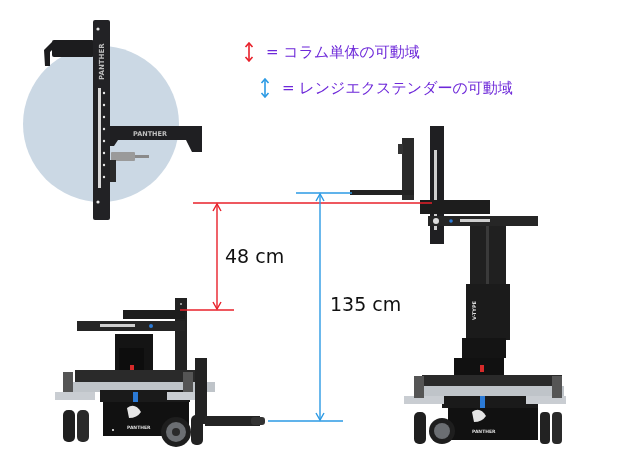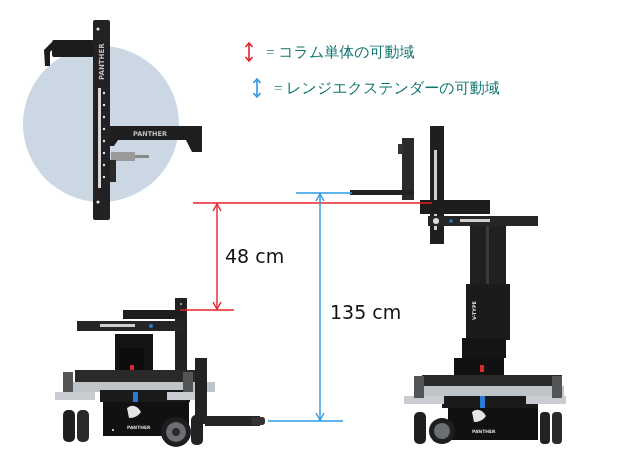--- a/index.html
+++ b/index.html
@@ -1,18 +1,18 @@
 <!DOCTYPE html>
 <html><head>
 <meta charset="utf-8">
 <style>
   html,body{margin:0;padding:0;background:#fff;}
   body{width:628px;height:471px;position:relative;overflow:hidden;font-family:"DejaVu Sans","Liberation Sans",sans-serif;}
   .abs{position:absolute;}
-  .legend-row{position:absolute;display:flex;align-items:center;font-size:15px;color:#0f766e;white-space:nowrap;font-family:Liberation Serif, serif;}
+  .legend-row{position:absolute;display:flex;align-items:center;font-size:15px;color:#6d28d9;white-space:nowrap;}
   .legend-row svg{margin-right:12px;}
   .dim-label{position:absolute;font-size:19px;color:#111;white-space:nowrap;font-family:"DejaVu Sans",sans-serif;}
   svg.full{position:absolute;left:0;top:0;}
 </style>
 </head>
 <body>
 
 <div class="abs" style="left:0;top:0;width:220px;height:240px;">
   <svg width="220" height="240" viewBox="0 0 220 240">
     <circle cx="101" cy="124" r="78" fill="#cbd8e4"></circle>
@@ -46,21 +46,21 @@
 </div>
 
 <div class="legend-row" style="left:244px;top:42px;">
   <svg width="10" height="20" viewBox="0 0 10 20">
     <line x1="5" y1="2" x2="5" y2="18" stroke="#e8202a" stroke-width="1.6"></line>
     <path d="M1.5 5 L5 1 L8.5 5" fill="none" stroke="#e8202a" stroke-width="1.6"></path>
     <path d="M1.5 15 L5 19 L8.5 15" fill="none" stroke="#e8202a" stroke-width="1.6"></path>
   </svg>
   <span>= コラム単体の可動域</span>
 </div>
-<div class="legend-row" style="left:252px;top:78px;">
+<div class="legend-row" style="left:260px;top:78px;">
   <svg width="10" height="20" viewBox="0 0 10 20">
     <line x1="5" y1="2" x2="5" y2="18" stroke="#2b9ae4" stroke-width="1.6"></line>
     <path d="M1.5 5 L5 1 L8.5 5" fill="none" stroke="#2b9ae4" stroke-width="1.6"></path>
     <path d="M1.5 15 L5 19 L8.5 15" fill="none" stroke="#2b9ae4" stroke-width="1.6"></path>
   </svg>
   <span>= レンジエクステンダーの可動域</span>
 </div>
 
 <div class="abs" style="left:55px;top:290px;width:225px;height:170px;">
   <svg width="225" height="170" viewBox="0 0 225 170">
@@ -165,13 +165,13 @@
   <g stroke="#2b9ae4" stroke-width="1.4" fill="none">
     <line x1="296" y1="193" x2="352" y2="193"></line>
     <line x1="268" y1="421" x2="343" y2="421"></line>
     <line x1="320" y1="194" x2="320" y2="420"></line>
     <path d="M316 201 L320 194 L324 201"></path>
     <path d="M316 413 L320 420 L324 413"></path>
   </g>
 </svg>
 
 <div class="dim-label" style="left:225px;top:245px;">48 cm</div>
-<div class="dim-label" style="left:330px;top:301px;text-align:center;">135 cm</div>
+<div class="dim-label" style="left:330px;top:293px;text-align:center;">135 cm</div>
 
 </body></html>

